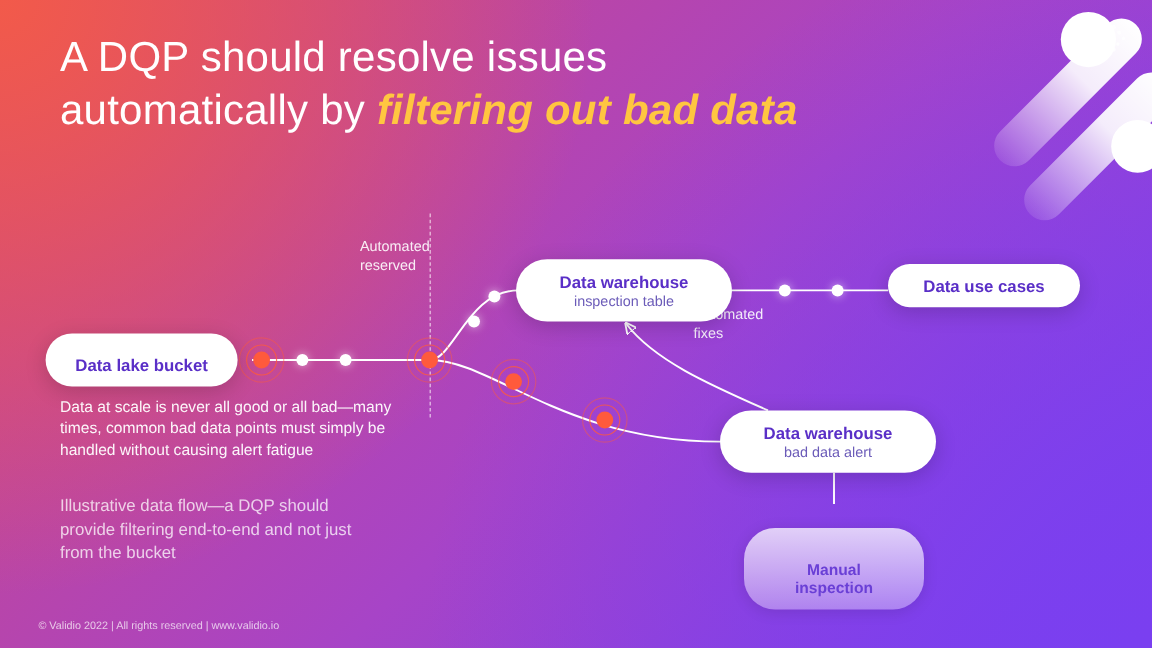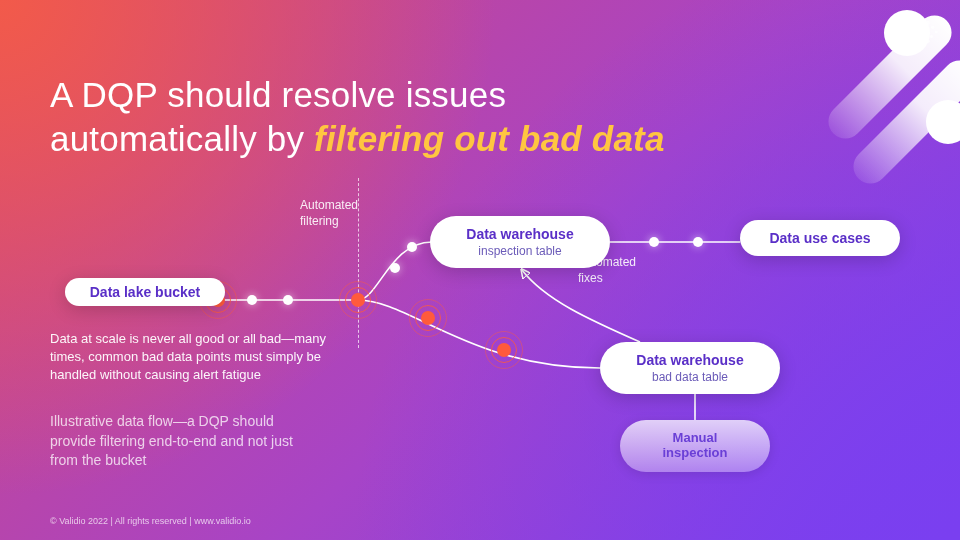--- a/index.html
+++ b/index.html
@@ -19,34 +19,34 @@
     width:160px; height:34px; border-radius:17px; transform:rotate(-45deg);
     background:linear-gradient(90deg, rgba(255,255,255,0.1) 0%, rgba(255,255,255,0.9) 60%, #fff 100%);
   }
   .deco.b1 { top:60px; right:-10px; }
   .deco.b2 { top:105px; right:-35px; }
   .logo { position:absolute; top:18px; right:18px; opacity:.9; }
   .logo svg { width:28px; height:28px; }
 
   h1.title {
     position:absolute; left:50px; top:26px; width:720px;
-    font-weight:300; font-size:35px; line-height:1.25; letter-spacing:.2px;margin-top:47px;
+    font-weight:300; font-size:35px; line-height:1.25; letter-spacing:.2px;
   }
   h1.title .hl { font-weight:600; color:#ffc640;font-style:italic; }
 
   .body-text {
     position:absolute; left:50px; top:330px; width:280px;
     font-size:13px; line-height:1.4; font-weight:300; color:rgba(255,255,255,.95);
   }
   .footnote {
     position:absolute; left:50px; top:412px; width:260px;
     font-size:14px; line-height:1.4; color:rgba(255,255,255,.75);
   }
   .copyright {
-    position:absolute; left:50px; bottom:14px;
+    position:absolute; left:32px; bottom:14px;
     font-size:9px; color:rgba(255,255,255,.7);
   }
 
   .caption { position:absolute; font-size:12px; color:rgba(255,255,255,.9); line-height:1.3; }
   .cap-filter { left:300px; top:198px; }
   .cap-fixes  { left:578px; top:255px; text-align:left; }
 
   .vline { position:absolute; left:358px; top:178px; height:170px; border-left:1px dashed rgba(255,255,255,.7); }
 
   svg.flow { position:absolute; left:0; top:0; width:960px; height:540px; pointer-events:none; }
@@ -56,35 +56,35 @@
   .dot { position:absolute; width:10px; height:10px; border-radius:50%; background:#fff; box-shadow:0 0 8px rgba(255,255,255,.6); transform:translate(-50%,-50%); }
 
   .pulse { position:absolute; width:14px; height:14px; border-radius:50%; background:#ff5a3c; transform:translate(-50%,-50%); }
   .pulse::before, .pulse::after {
     content:""; position:absolute; inset:-6px; border:1px solid rgba(255,90,60,.8); border-radius:50%;
   }
   .pulse::after { inset:-12px; border-color:rgba(255,90,60,.45); }
 
   .pill {
     position:absolute; background:#fff; border-radius:26px;
-    display:flex; flex-direction:column; align-items:center; justify-content:center;
+    display:flex; flex-direction:column; align-items:center; justify-content:flex-end;
     box-shadow:0 4px 18px rgba(0,0,0,.18);
     text-align:center; padding:10px 22px;
   }
   .pill .t1 { color:#5a2fc7; font-weight:700; font-size:14px; line-height:1.15; }
   .pill .t2 { color:#6b5bb8; font-weight:400; font-size:12px; margin-top:1px; }
   .pill.small .t1 { font-size:14px; }
 
-  .pill.lake  { left:65px;  top:278px; width:160px; height:28px; }
+  .pill.lake  { left:38px;  top:278px; width:160px; height:44px; }
   .pill.prod  { left:430px; top:216px; width:180px; height:52px; }
   .pill.bad   { left:600px; top:342px; width:180px; height:52px; }
   .pill.usec  { left:740px; top:220px; width:160px; height:36px; }
 
   .pill.manual {
-    left:620px; top:420px; width:150px; height:52px;
+    left:620px; top:440px; width:150px; height:68px;
     background:linear-gradient(180deg, rgba(255,255,255,.75), rgba(255,255,255,.35));
     box-shadow:0 2px 12px rgba(0,0,0,.12);
   }
   .pill.manual .t1 { color:#6a3fd6; font-weight:700; font-size:13px; }
 </style>
 </head>
 <body>
 
 <div class="stage">
 
@@ -142,34 +142,34 @@
   <div class="dot" style="left:412px; top:247px"></div>
   <div class="dot" style="left:654px; top:242px"></div>
   <div class="dot" style="left:698px; top:242px"></div>
 
   <div class="pulse" style="left:218px; top:300px"></div>
   <div class="pulse" style="left:358px; top:300px"></div>
   <div class="pulse" style="left:428px; top:318px"></div>
   <div class="pulse" style="left:504px; top:350px"></div>
 
   <div class="caption cap-filter" style="white-space:pre-line">Automated
-filtering</div>
+reserved</div>
   <div class="caption cap-fixes" style="white-space:pre-line">Automated
 fixes</div>
 
   <div class="pill lake small">
     <div class="t1">Data lake bucket</div>
   </div>
   <div class="pill prod">
     <div class="t1">Data warehouse</div>
     <div class="t2">inspection table</div>
   </div>
   <div class="pill bad">
     <div class="t1">Data warehouse</div>
-    <div class="t2">bad data table</div>
+    <div class="t2">bad data alert</div>
   </div>
   <div class="pill usec small">
     <div class="t1">Data use cases</div>
   </div>
   <div class="pill manual">
     <div class="t1" style="white-space:pre-line">Manual
 inspection</div>
   </div>
 
   <p class="body-text">Data at scale is never all good or all bad—many times, common bad data points must simply be handled without causing alert fatigue</p>

